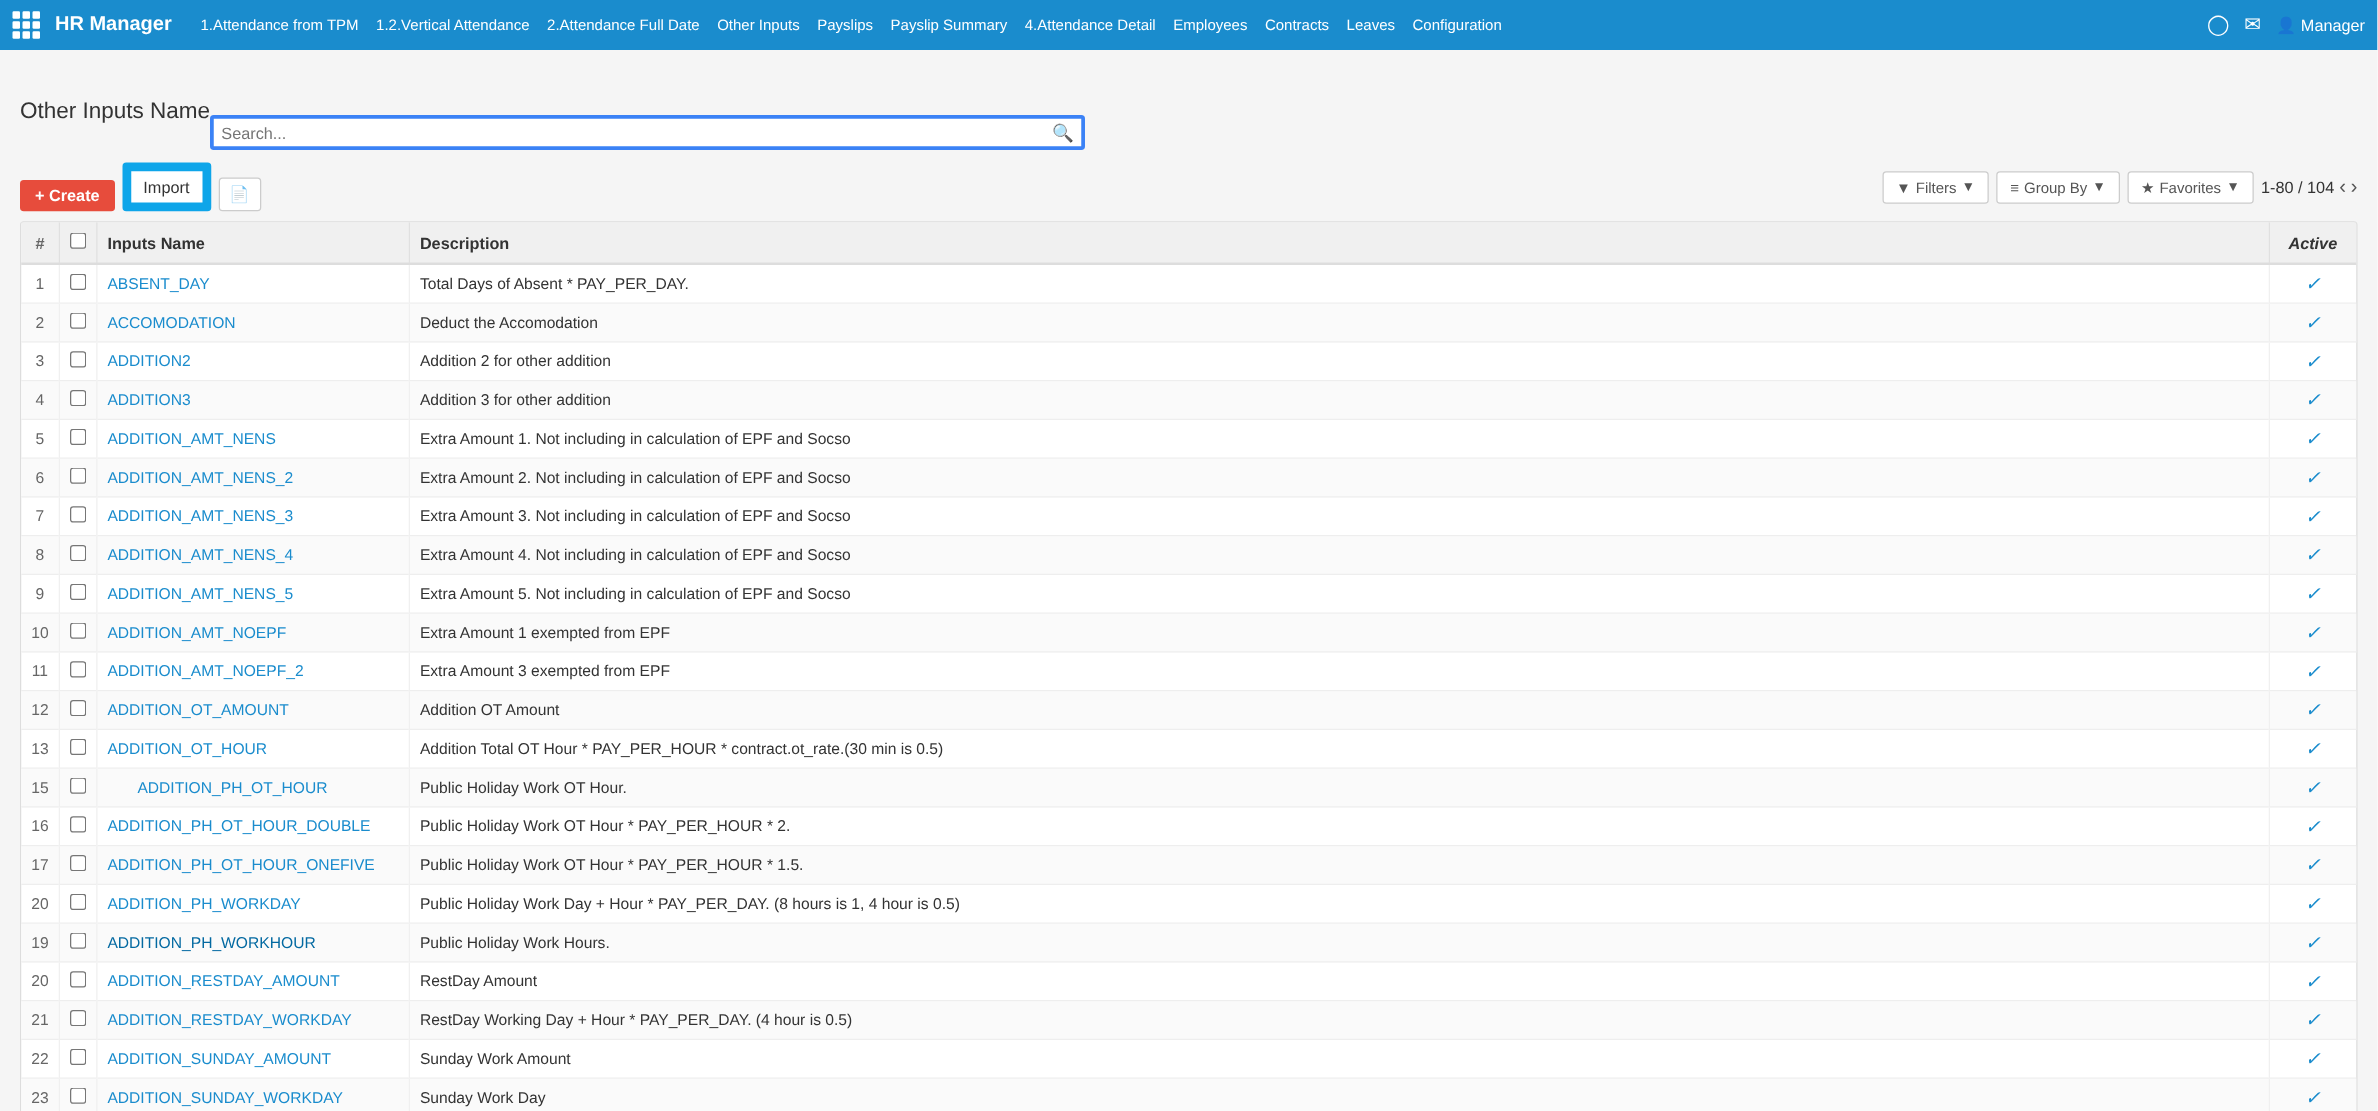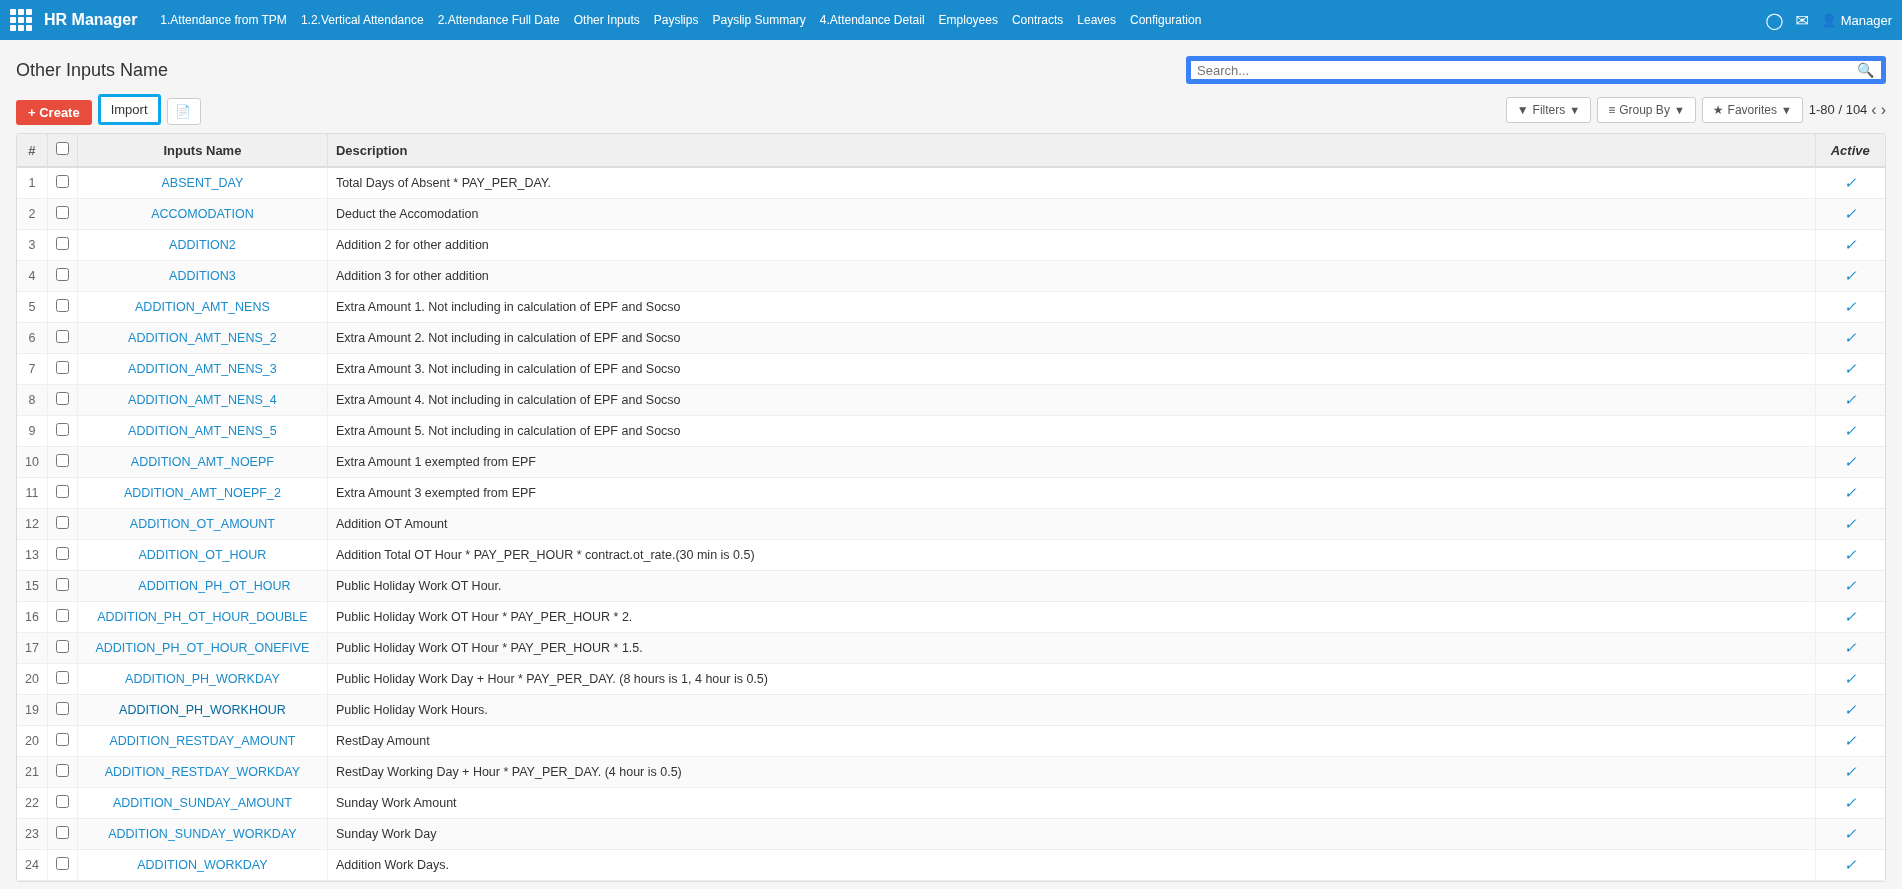--- a/index.html
+++ b/index.html
@@ -53,33 +53,33 @@
     }
     .nav-right-icon { font-size: 16px; cursor: pointer; }
 
     
     .page { padding: 16px; background: #f5f5f5; min-height: calc(100vh - 40px); }
 
     
     .page-header-row {
       display: flex;
       align-items: center;
-      justify-content: space-between;
       margin-bottom: 10px;
     }
     .page-title { font-size: 18px; font-weight: normal; color: #333; }
     .search-bar {
       display: flex;
       align-items: center;
       background: white;
-      border: 5px solid #3b82f6;
+      border: 3px solid #3b82f6;
       border-radius: 3px;
       width: 700px;
       height: 28px;
       padding: 0 6px;
+      margin-top: 36px;
     }
     .search-bar input {
       border: none; outline: none; flex: 1; font-size: 13px; background: transparent;
     }
     .search-icon { color: #888; font-size: 14px; }
 
     
     .toolbar {
       display: flex;
       align-items: center;
@@ -93,21 +93,21 @@
       border: none;
       border-radius: 3px;
       padding: 5px 12px;
       cursor: pointer;
       font-size: 13px;
       font-weight: bold;
     }
     .btn-import {
       background: white;
       color: #333;
-      border: 3px solid #0ea5e9;
+      border: 7px solid #0ea5e9;
       border-radius: 3px;
       padding: 5px 10px;
       cursor: pointer;
       font-size: 13px;
     }
     .btn-icon {
       background: white;
       color: #c0392b;
       border: 1px solid #ccc;
       border-radius: 3px;
@@ -136,21 +136,21 @@
     table { width: 100%; border-collapse: collapse; }
     thead tr { background: #f0f0f0; border-bottom: 2px solid #ddd; }
     thead th { padding: 8px 8px; text-align: left; font-size: 13px; font-weight: bold; color: #333; border-right: 1px solid #e0e0e0; }
     thead th:last-child { border-right: none; }
     tbody tr { border-bottom: 1px solid #eee; }
     tbody tr:nth-child(even) { background: #fafafa; }
     td { padding: 6px 8px; font-size: 12.5px; vertical-align: middle; border-right: 1px solid #f0f0f0; }
     td:last-child { border-right: none; }
     .col-num { width: 30px; text-align: center; color: #666; }
     .col-check { width: 30px; text-align: center; }
-    .col-name { width: 250px; text-align: center; }
+    .col-name { width: 250px; }
     .col-desc { }
     .col-active { width: 70px; text-align: center; font-style: italic; }
     .checkbox-cell input[type="checkbox"] { cursor: pointer; }
     .active-check { color: #1a8ccd; font-size: 15px; }
 
     .filter-icon { font-size: 11px; }
   </style>
 </head>
 <body>
 

